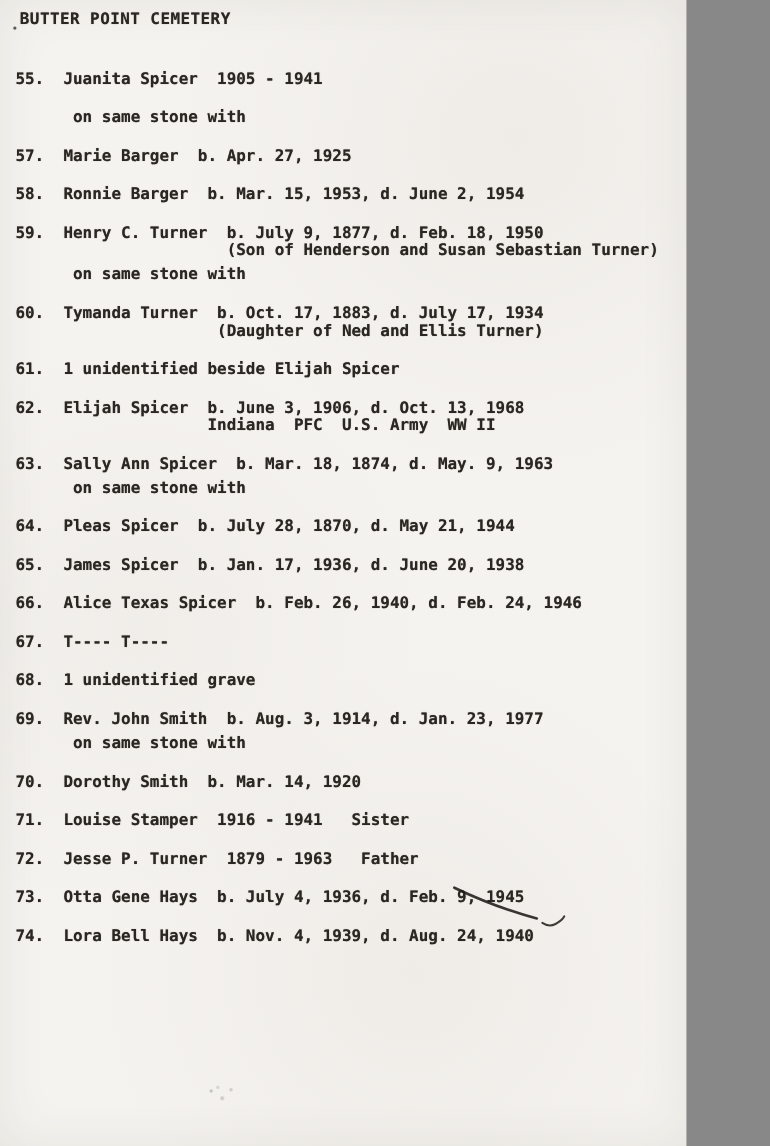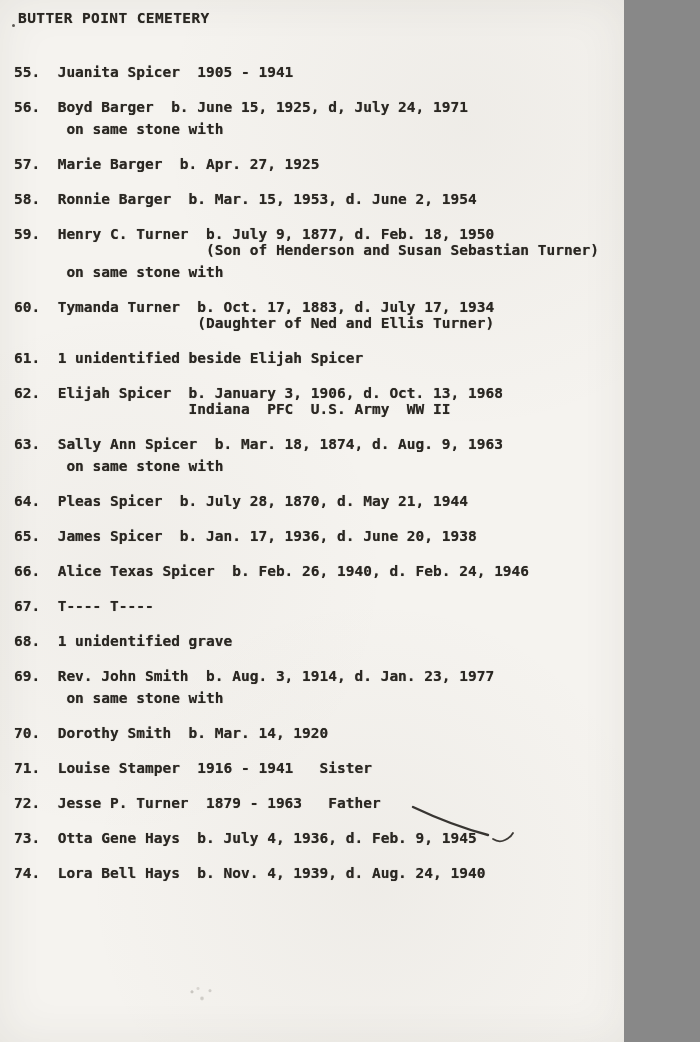--- a/index.html
+++ b/index.html
@@ -57,21 +57,20 @@
 
   <div class="typed title">BUTTER POINT CEMETERY</div>
 
   <div class="typed pagenum">p. 4</div>
 
   <div class="entries" id="entries">
       <div class="entry">
         <div class="typed line main">55.  Juanita Spicer  1905 - 1941</div>
       </div>
       <div class="entry">
-        <div class="typed line main">56.  Boyd Barger  b. June 15, 1925, d, July 24, 1971</div>
         <div class="typed line sub">      on same stone with</div>
       </div>
       <div class="entry">
         <div class="typed line main">57.  Marie Barger  b. Apr. 27, 1925</div>
       </div>
       <div class="entry">
         <div class="typed line main">58.  Ronnie Barger  b. Mar. 15, 1953, d. June 2, 1954</div>
       </div>
       <div class="entry">
         <div class="typed line main">59.  Henry C. Turner  b. July 9, 1877, d. Feb. 18, 1950</div>
@@ -79,25 +78,25 @@
         <div class="typed line sub">      on same stone with</div>
       </div>
       <div class="entry">
         <div class="typed line main">60.  Tymanda Turner  b. Oct. 17, 1883, d. July 17, 1934</div>
         <div class="typed line cont">                     (Daughter of Ned and Ellis Turner)</div>
       </div>
       <div class="entry">
         <div class="typed line main">61.  1 unidentified beside Elijah Spicer</div>
       </div>
       <div class="entry">
-        <div class="typed line main">62.  Elijah Spicer  b. January 3, 1906, d. Oct. 13, 1968</div>
+        <div class="typed line main">62.  Elijah Spicer  b. June 3, 1906, d. Oct. 13, 1968</div>
         <div class="typed line cont">                    Indiana  PFC  U.S. Army  WW II</div>
       </div>
       <div class="entry">
-        <div class="typed line main">63.  Sally Ann Spicer  b. Mar. 18, 1874, d. Aug. 9, 1963</div>
+        <div class="typed line main">63.  Sally Ann Spicer  b. Mar. 18, 1874, d. May. 9, 1963</div>
         <div class="typed line sub">      on same stone with</div>
       </div>
       <div class="entry">
         <div class="typed line main">64.  Pleas Spicer  b. July 28, 1870, d. May 21, 1944</div>
       </div>
       <div class="entry">
         <div class="typed line main">65.  James Spicer  b. Jan. 17, 1936, d. June 20, 1938</div>
       </div>
       <div class="entry">
         <div class="typed line main">66.  Alice Texas Spicer  b. Feb. 26, 1940, d. Feb. 24, 1946</div>

